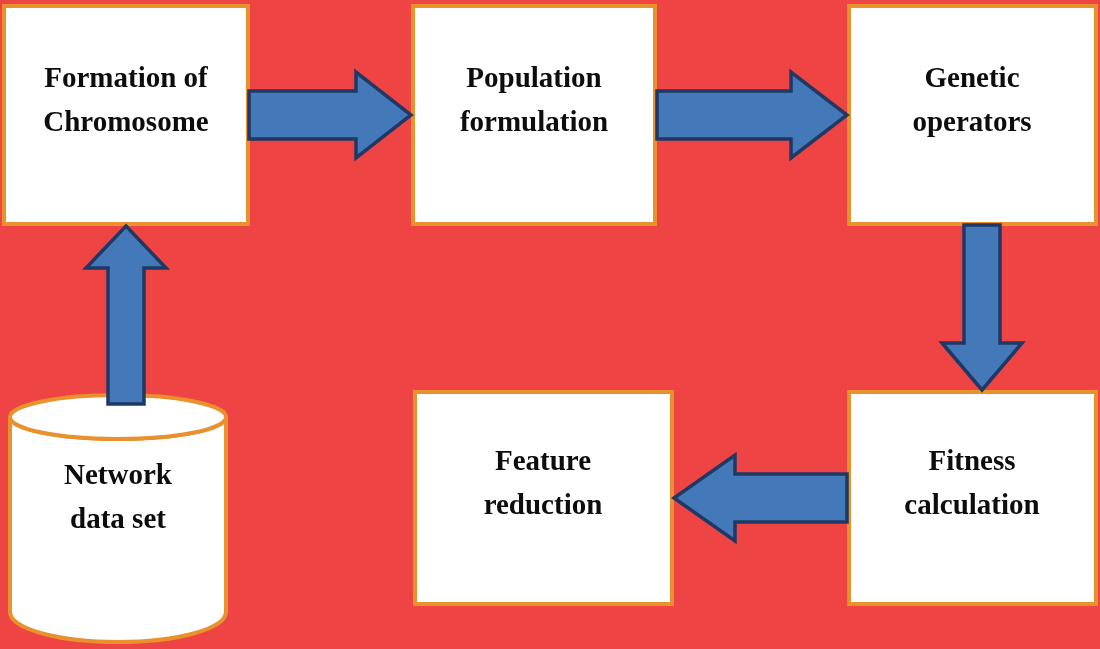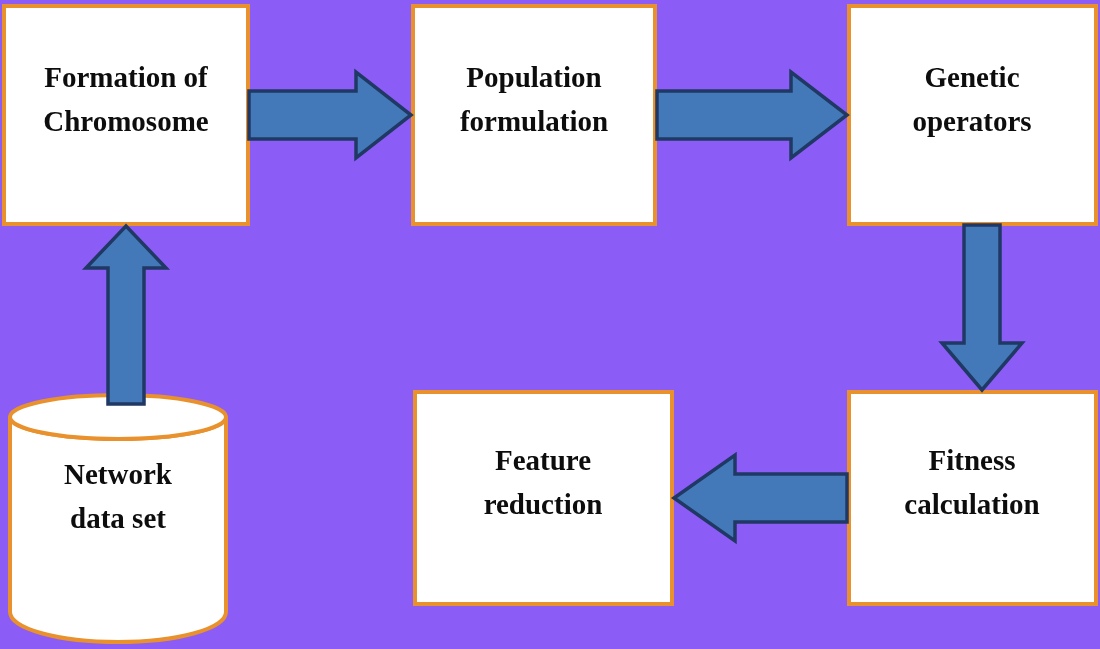--- a/index.html
+++ b/index.html
@@ -10,21 +10,21 @@
   body {
     width: 1100px;
     height: 649px;
     font-family: "Liberation Serif", "DejaVu Serif", serif;
     overflow: hidden;
   }
   #flowchart-root {
     position: relative;
     width: 1100px;
     height: 649px;
-    background: #8b5cf6;
+    background: #ef4444;
   }
   svg.diagram {
     display: block;
     width: 1100px;
     height: 649px;
   }
   .node-box {
     fill: #ffffff;
     stroke: #E8912D;
     stroke-width: 4;

